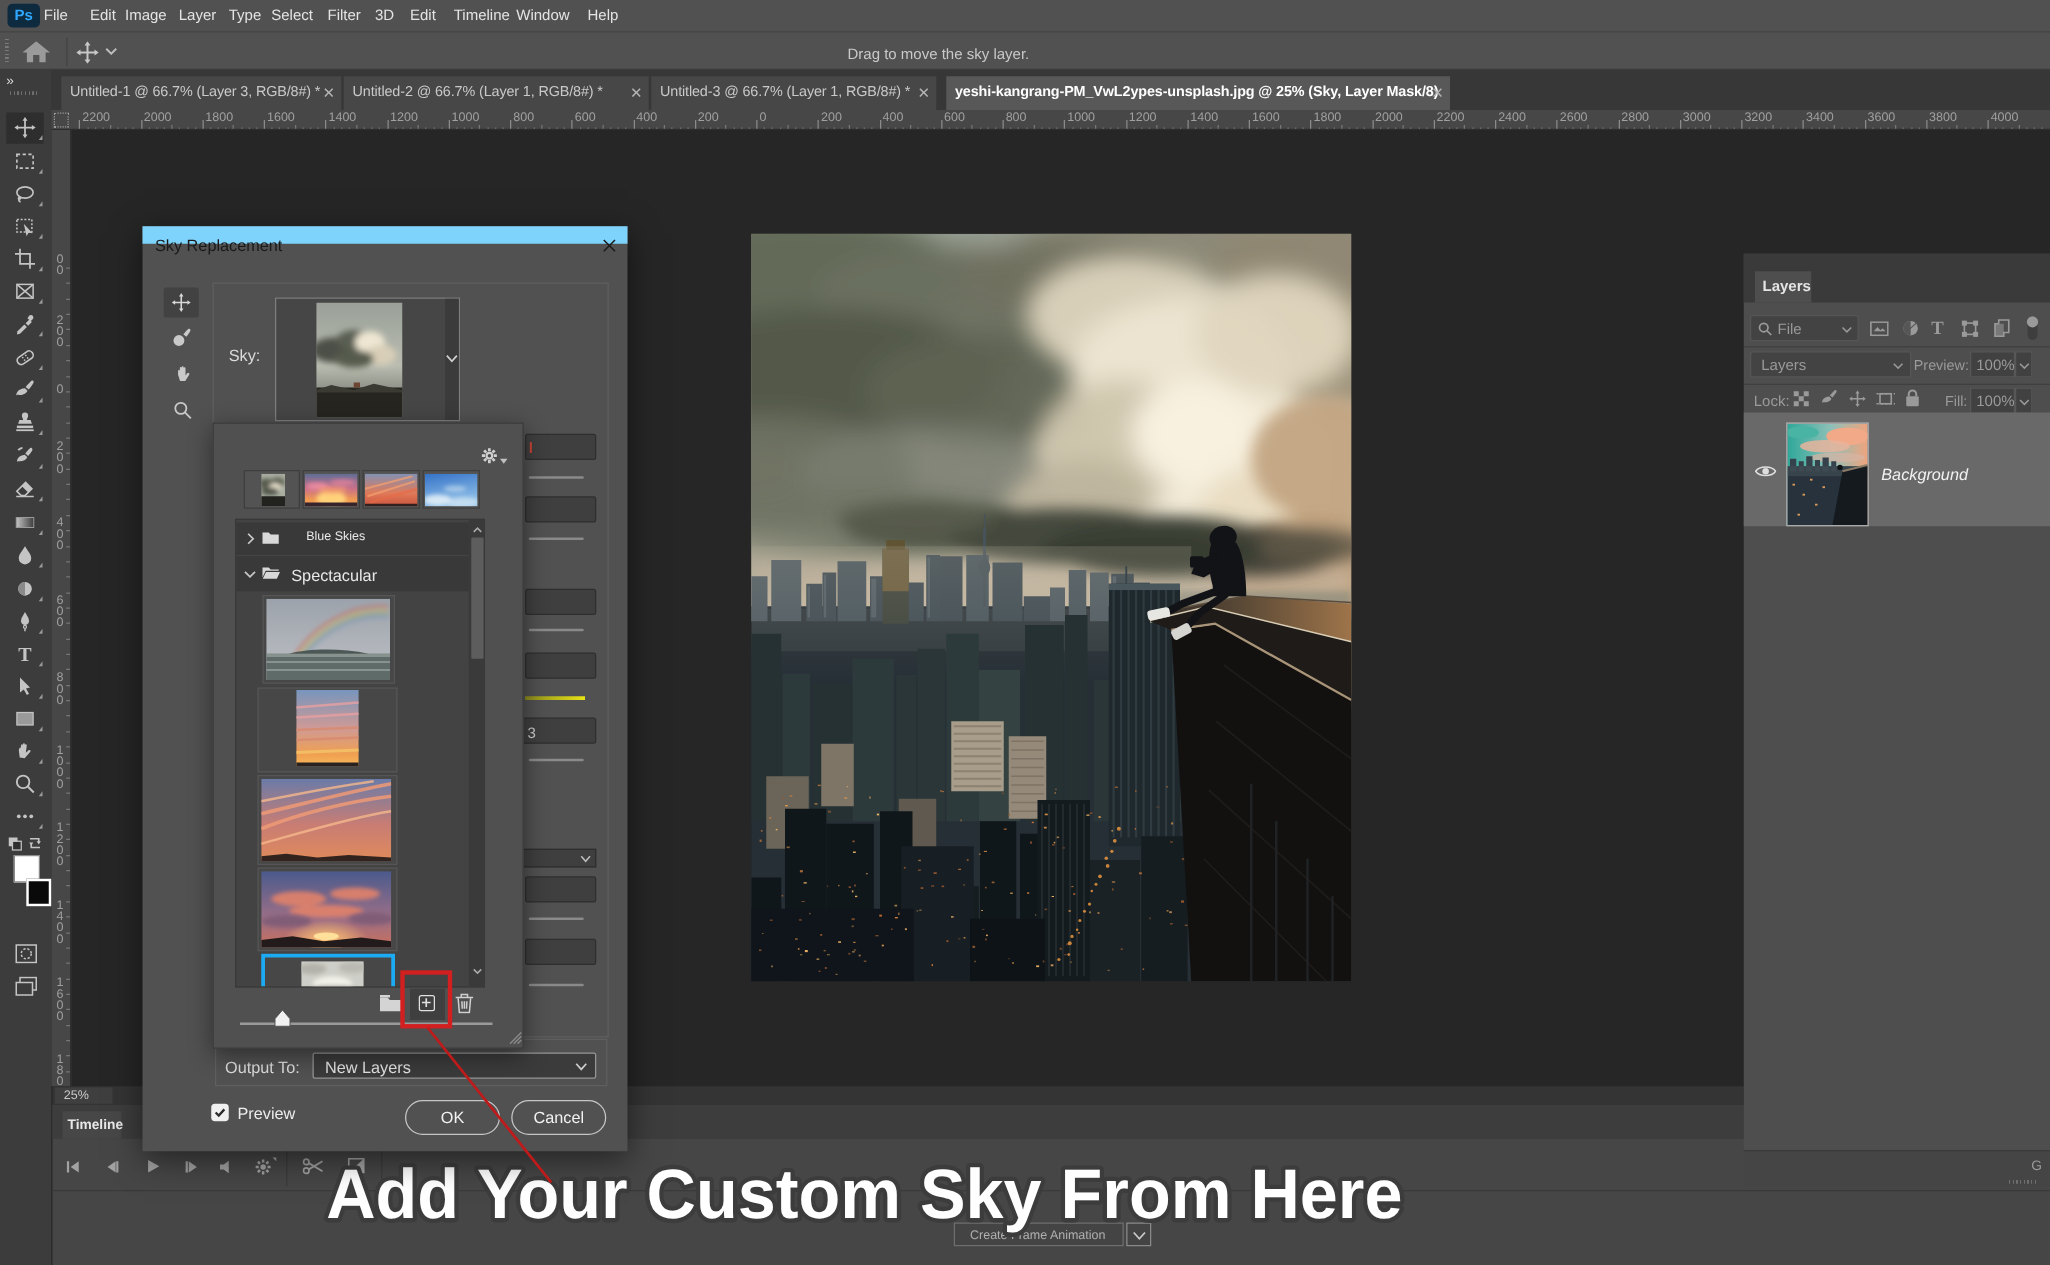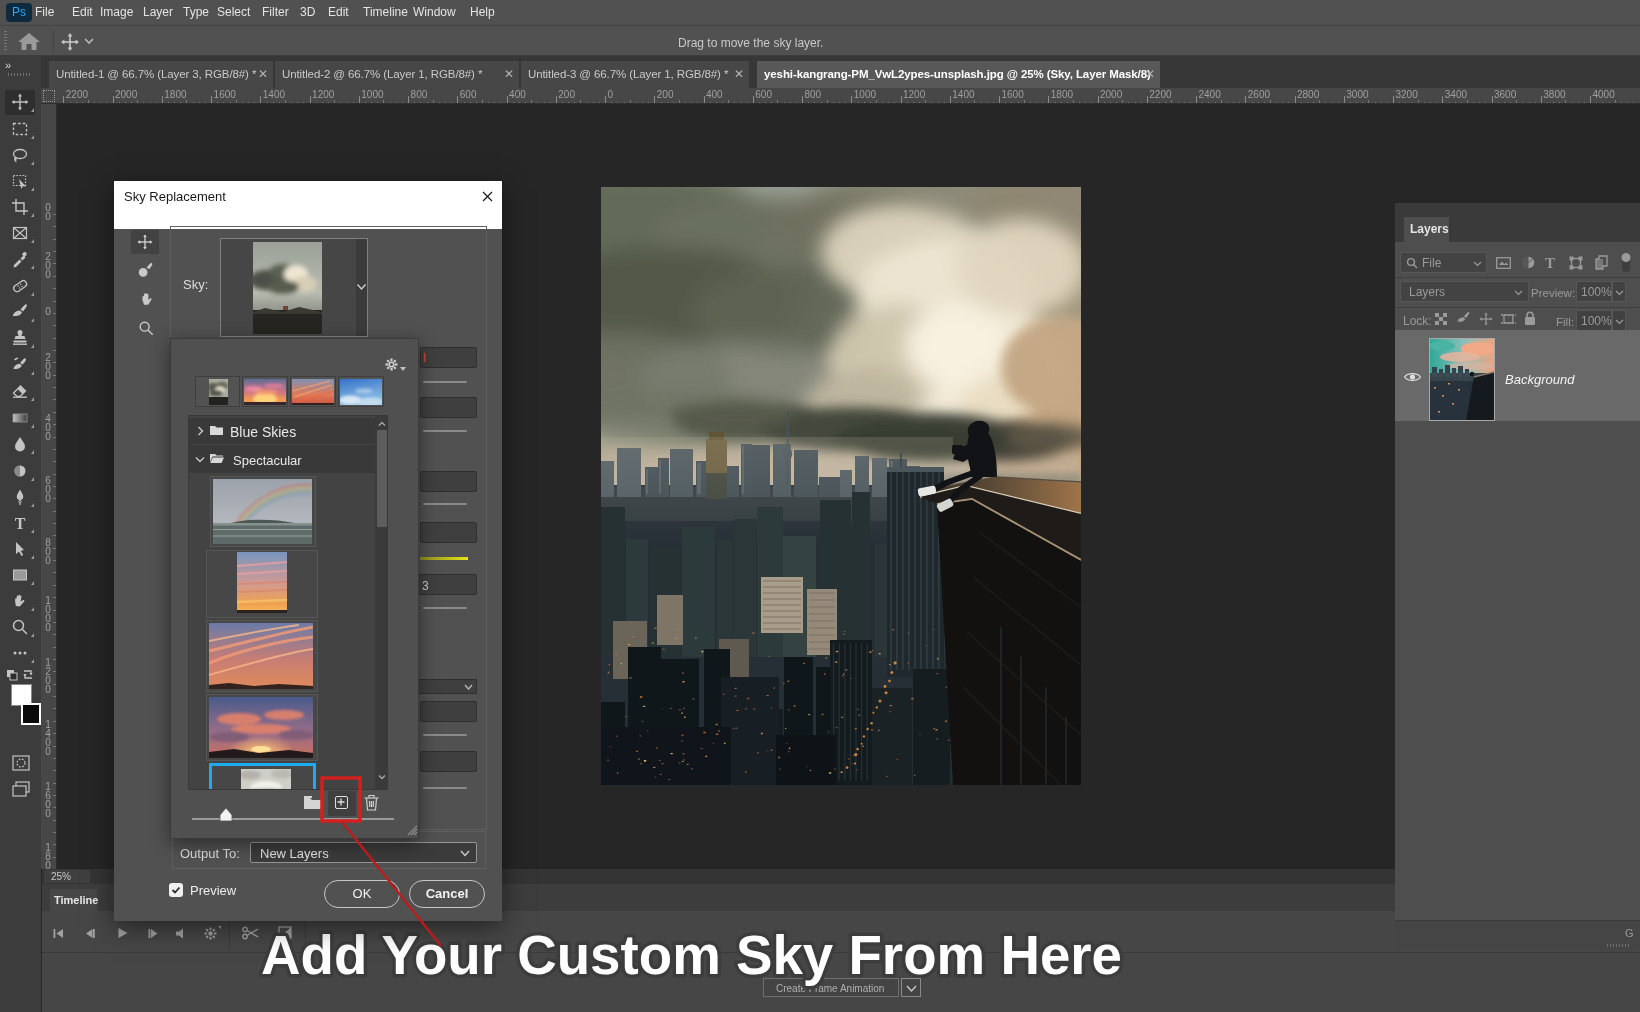--- a/index.html
+++ b/index.html
@@ -4,21 +4,21 @@
   * { margin:0; padding:0; box-sizing:border-box; }
   html,body { width:1640px; height:1012px; overflow:hidden; background:#262626;
     font-family:"Liberation Sans", sans-serif; }
   .abs { position:absolute; }
   svg { display:block; }
 </style></head>
 <body>
 
 <div class="abs" style="left:0;top:0;width:1640px;height:25px;background:#515151;">
   <div class="abs" style="left:6px;top:3px;width:26px;height:19px;background:#0d2a3f;border-radius:4px;
-     color:#31a8ff;font-size:12px;font-weight:normal;text-align:center;line-height:19px;">Ps</div>
+     color:#31a8ff;font-size:12px;font-weight:bold;text-align:center;line-height:19px;">Ps</div>
   <span class="abs" style="left:35px;top:5px;font-size:12px;color:#e4e4e4;">File</span>
     <span class="abs" style="left:72px;top:5px;font-size:12px;color:#e4e4e4;">Edit</span>
     <span class="abs" style="left:100px;top:5px;font-size:12px;color:#e4e4e4;">Image</span>
     <span class="abs" style="left:143px;top:5px;font-size:12px;color:#e4e4e4;">Layer</span>
     <span class="abs" style="left:183px;top:5px;font-size:12px;color:#e4e4e4;">Type</span>
     <span class="abs" style="left:217px;top:5px;font-size:12px;color:#e4e4e4;">Select</span>
     <span class="abs" style="left:262px;top:5px;font-size:12px;color:#e4e4e4;">Filter</span>
     <span class="abs" style="left:300px;top:5px;font-size:12px;color:#e4e4e4;">3D</span>
     <span class="abs" style="left:328px;top:5px;font-size:12px;color:#e4e4e4;">Edit</span>
     <span class="abs" style="left:363px;top:5px;font-size:12px;color:#e4e4e4;">Timeline</span>
@@ -993,21 +993,21 @@
 </g>
 <g stroke="#111317" stroke-width="6" stroke-linecap="round" fill="none">
   <polyline points="372,286 345,296 330,304"></polyline>
   <polyline points="379,289 359,303 347,316"></polyline>
 </g>
 <rect x="317" y="300" width="18" height="8" rx="2.5" fill="#e6e6e2" transform="rotate(-11 326 304)"></rect>
 <rect x="336" y="314" width="16" height="8.5" rx="2.5" fill="#d4d4d0" transform="rotate(-28 344 318)"></rect>
 </svg>
 
 <div class="abs" style="left:114px;top:181px;width:388px;height:740px;background:#515151;box-shadow:0 6px 24px rgba(0,0,0,.5);z-index:10;">
-  <div class="abs" style="left:0;top:0;width:388px;height:48px;background:#ffffff;">
+  <div class="abs" style="left:0;top:0;width:388px;height:14px;background:#7dd3fc;">
     <span class="abs" style="left:10px;top:8px;font-size:13px;color:#1a1a1a;">Sky Replacement</span>
     <svg class="abs" style="left:368px;top:10px;" width="11" height="11" viewBox="0 0 11 11">
       <path d="M1 1 L10 10 M10 1 L1 10" stroke="#1a1a1a" stroke-width="1.2"></path>
     </svg>
   </div>
 
   <div class="abs" style="left:17px;top:49px;width:28px;height:24px;background:#424242;border-radius:2px;"></div>
   <svg class="abs" style="left:23px;top:53px;" width="16" height="16" viewBox="0 0 18 18">
     <g stroke="#d8d8d8" stroke-width="1.4" fill="#d8d8d8">
         <line x1="9" y1="3" x2="9" y2="15"></line>
@@ -1096,21 +1096,21 @@
         <path d="M1 1 L5 5.5 L9 1" stroke="#ccc" stroke-width="1.4" fill="none"></path>
       </svg>
   </div>
   <div class="abs" style="left:55px;top:702px;width:14px;height:14px;background:#f0f0f0;border-radius:3px;">
     <svg class="abs" style="left:1px;top:1px;" width="12" height="12" viewBox="0 0 12 12">
         <path d="M2.5 6 L5 8.5 L9.5 3.5" stroke="#2b2b2b" stroke-width="1.8" fill="none"></path>
       </svg>
   </div>
   <span class="abs" style="left:76px;top:702px;font-size:13px;color:#ececec;">Preview</span>
   <div class="abs" style="left:210px;top:699px;width:76px;height:28px;border:1.5px solid #c6c6c6;border-radius:14px;color:#f2f2f2;font-size:13px;text-align:center;line-height:25px;">OK</div>
-  <div class="abs" style="left:295px;top:699px;width:76px;height:28px;border:1.5px solid #c6c6c6;border-radius:14px;color:#f2f2f2;font-size:13px;text-align:center;line-height:25px;font-weight:bold;">Cancel</div>
+  <div class="abs" style="left:295px;top:699px;width:76px;height:28px;border:1.5px solid #c6c6c6;border-radius:14px;color:#f2f2f2;font-size:13px;text-align:center;line-height:25px;">Cancel</div>
 
   <div class="abs" style="left:56px;top:157px;width:249px;height:501px;background:#505050;border:1px solid #3a3a3a;box-shadow:0 5px 18px rgba(0,0,0,.45);">
     <svg class="abs" style="left:214px;top:19px;" width="13" height="13" viewBox="0 0 13 13">
       <g fill="#d0d0d0">
           <circle cx="6.5" cy="6.5" r="3.1"></circle>
       <g stroke="#d0d0d0" stroke-width="2.2">
         <line x1="6.5" y1="0.5" x2="6.5" y2="3"></line>
             <line x1="6.5" y1="10" x2="6.5" y2="12.5"></line>
         <line x1="0.5" y1="6.5" x2="3" y2="6.5"></line>
             <line x1="10" y1="6.5" x2="12.5" y2="6.5"></line>
@@ -1194,21 +1194,21 @@
         </svg>
       </div>
     <div class="abs" style="left:17px;top:76px;width:200px;height:375px;background:#434343;border:1px solid #383838;overflow:hidden;">
       <div class="abs" style="left:0;top:2px;width:186px;height:26px;background:#393939;">
         <svg class="abs" style="left:8px;top:8px;" width="7" height="10" viewBox="0 0 7 10">
             <path d="M1.5 1 L5.5 5 L1.5 9" stroke="#c9c9c9" stroke-width="1.4" fill="none"></path>
           </svg>
         <svg class="abs" style="left:20px;top:6px;" width="15" height="12" viewBox="0 0 15 12">
             <path d="M1 2 L6 2 L7.5 3.5 L14 3.5 L14 11 L1 11 Z" fill="#d8d8d8"></path>
           </svg>
-        <span class="abs" style="left:41px;top:6px;font-size:14px;color:#e8e8e8;">Blue Skies</span>
+        <span class="abs" style="left:56px;top:6px;font-size:10px;color:#e8e8e8;">Blue Skies</span>
       </div>
       <div class="abs" style="left:0;top:29px;width:186px;height:28px;background:#393939;">
         <svg class="abs" style="left:6px;top:11px;" width="10" height="7" viewBox="0 0 10 7">
             <path d="M1 1.5 L5 5.5 L9 1.5" stroke="#c9c9c9" stroke-width="1.4" fill="none"></path>
           </svg>
         <svg class="abs" style="left:20px;top:7px;" width="15" height="12" viewBox="0 0 15 12">
             <path d="M1 2 L6 2 L7.5 3.5 L14 3.5 L14 4.5 L3.5 4.5 L1 10 Z M3.8 5.5 L15 5.5 L12.5 11 L1.2 11 Z" fill="#d8d8d8"></path>
           </svg>
         <span class="abs" style="left:44px;top:8px;font-size:13px;color:#e8e8e8;">Spectacular</span>
       </div>

